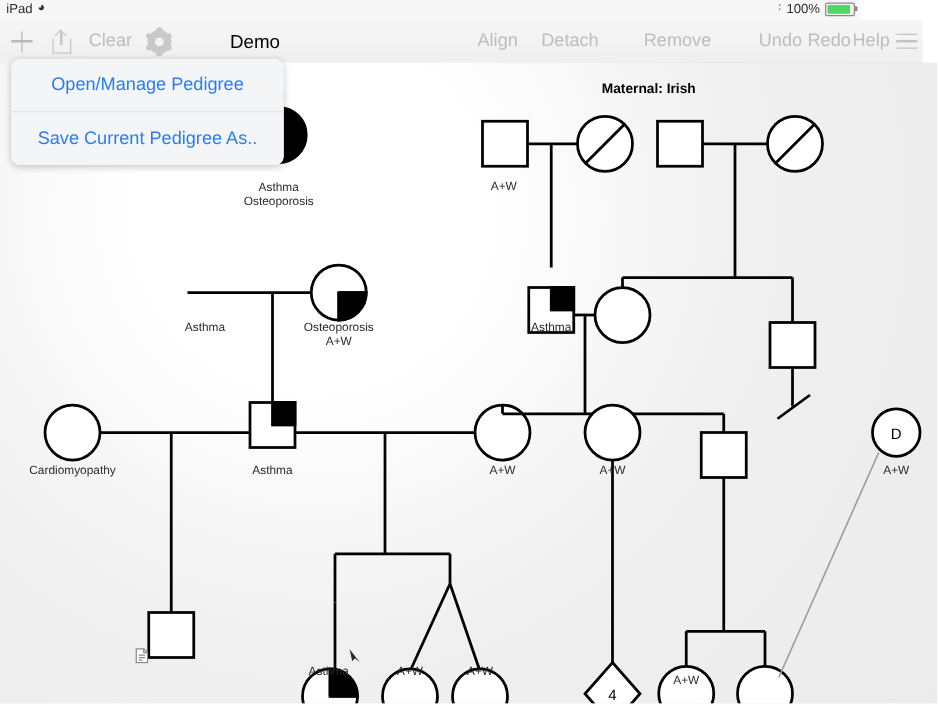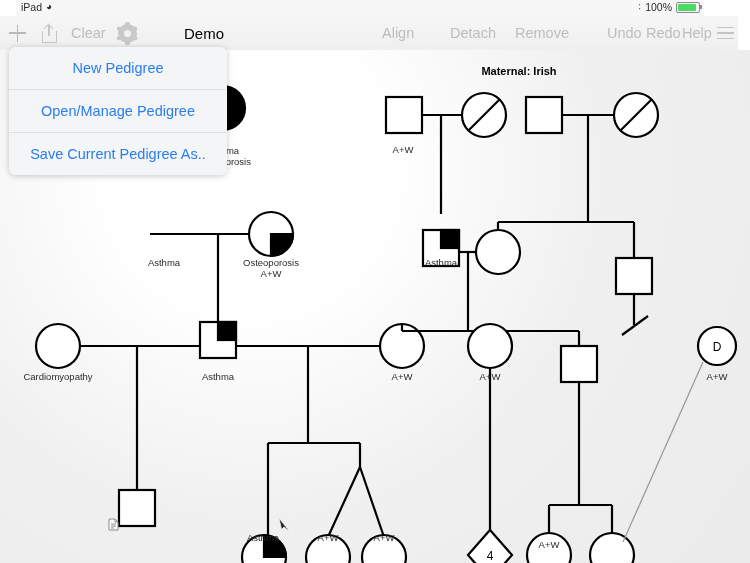--- a/index.html
+++ b/index.html
@@ -8,21 +8,21 @@
     font-family:"Liberation Sans", sans-serif;
     background:#ffffff;
     -webkit-font-smoothing:antialiased;
   }
   #app{position:relative;width:750px;height:563px;overflow:hidden;background:#fff;}
 
   
   #statusbar{
     position:absolute;left:0;top:0;width:688px;height:16px;
     background:#f7f7f7;
-    font-size:10.5px;color:#2b2b2b;margin-left:16px;
+    font-size:10.5px;color:#2b2b2b;
   }
   #statusbar .sb-left{position:absolute;left:5px;top:1px;display:flex;align-items:center;gap:4px;}
   #statusbar .sb-center{position:absolute;left:0;right:0;top:1px;text-align:center;font-weight:600;letter-spacing:.1px;}
   #statusbar .sb-right{position:absolute;right:4px;top:1px;display:flex;align-items:center;gap:4px;}
   .wifi-glyph{display:inline-block;font-size:10px;line-height:12px;}
   .bt-glyph{display:inline-block;font-size:10px;line-height:12px;color:#5a5a5a;}
   .battery{position:relative;width:22px;height:9px;border:1px solid #8a8a8a;border-radius:2px;display:inline-block;}
   .battery .fill{position:absolute;left:1px;top:1px;bottom:1px;width:18px;background:#4cd964;border-radius:1px;}
   .battery .cap{position:absolute;right:-3px;top:2px;width:2px;height:4px;background:#8a8a8a;border-radius:0 1px 1px 0;}
 
@@ -141,21 +141,21 @@
         <span class="tooth"></span>
           <span class="tooth t2"></span>
           <span class="tooth t3"></span>
         <span class="ring"></span>
           <span class="hole"></span>
       </span>
     </div>
     <div class="tb-item tb-title" style="left:184px;text-align:right;">Demo</div>
 
     <div class="tb-item tb-dim" style="left:382px;">Align</div>
-    <div class="tb-item tb-dim" style="left:450px;">Detach</div>
+    <div class="tb-item tb-dim" style="left:433px;">Detach</div>
     <div class="tb-item tb-dim" style="left:515px;">Remove</div>
     <div class="tb-item tb-dim" style="left:607px;">Undo</div>
     <div class="tb-item tb-dim" style="left:646px;">Redo</div>
     <div class="tb-item tb-dim" style="left:682px;">Help</div>
     <div class="tb-item" style="left:717px;">
       <span class="icon-hamburger">
         <i></i>
           <i></i>
           <i></i>
       </span>
@@ -299,18 +299,17 @@
     <div class="ped-label" style="left:490px;top:321px;">A+W</div>
     <div class="ped-label" style="left:717px;top:321px;">A+W</div>
     <div class="ped-label" style="left:263px;top:482px;">Asthma</div>
     <div class="ped-label" style="left:328px;top:482px;">A+W</div>
     <div class="ped-label" style="left:384px;top:482px;">A+W</div>
     <div class="ped-label" style="left:549px;top:489px;">A+W</div>
   </div>
 
   <div id="popover">
     <div class="arrow-up"></div>
-    <div class="pop-item">New Pedigree</div>
     <div class="pop-item">Open/Manage Pedigree</div>
     <div class="pop-item">Save Current Pedigree As..</div>
   </div>
 
 </div>
 
 </body></html>

